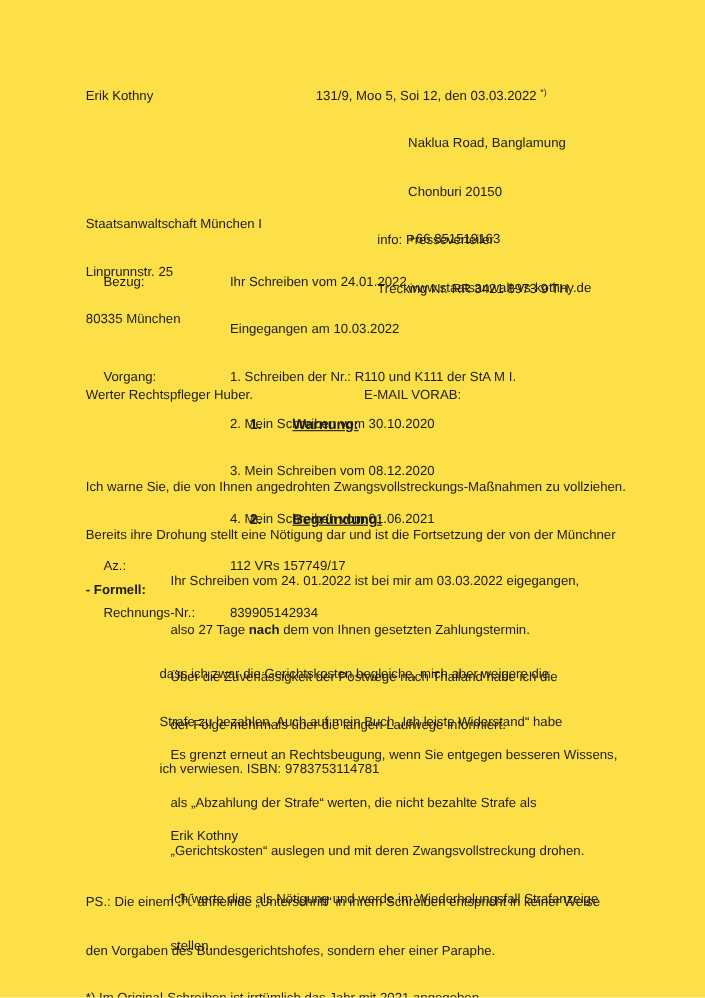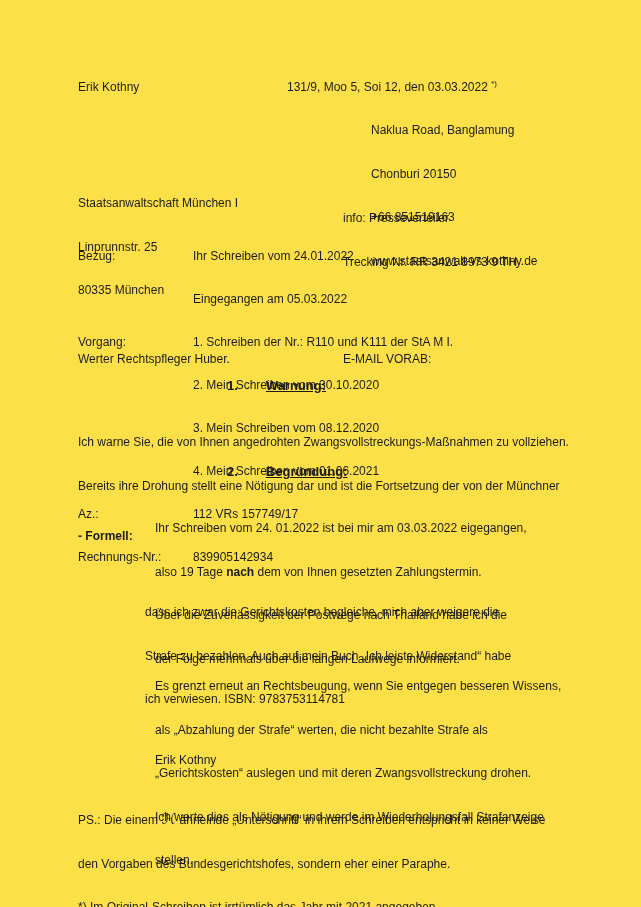--- a/index.html
+++ b/index.html
@@ -10,21 +10,21 @@
     background: #fde047;
     color: #1b1b1b;
     font-family: "Liberation Sans", "DejaVu Sans", sans-serif;
     font-size: 12px;
     overflow: hidden;
     padding-left: 44px;
   }
   .abs { position: absolute; white-space: pre; }
   .line { line-height: 15.5px; white-space: pre; }
   .ref-row { display: flex; line-height: 15px; white-space: pre; }
-  .ref-label { width: 115px; flex: none; }
+  .ref-label { width: 115px; flex: none; margin-left: 16px; }
   .bold { font-weight: bold; margin-top: 36px; }
   .heading { font-weight: bold; font-size: 13px; }
   .heading .h-title { margin-left: 28px; text-decoration: underline; }
   sup.fn { font-size: 8px; vertical-align: super; line-height: 0; }
   .script-h { font-family: "DejaVu Sans", sans-serif; font-size: 15px; font-style: italic; }
   .indent { margin-left: 69px; }
 </style>
 </head>
 <body>
 
@@ -47,45 +47,45 @@
     <div class="line">80335 München</div>
   </div>
 
   <div class="abs" style="left:343px; top:183px;">
     <div class="line">info: Presseverteiler</div>
     <div class="line">Trecking Nr. RR 3421 8973 9 TH</div>
   </div>
 
   <div class="abs" style="left:78px; top:221px; width:487px;">
     <div class="ref-row"><span class="ref-label">Bezug:</span><span class="ref-value">Ihr Schreiben vom 24.01.2022</span></div>
-    <div class="ref-row"><span class="ref-label"></span><span class="ref-value">Eingegangen am 05.03.2022</span></div>
+    <div class="ref-row"><span class="ref-label"></span><span class="ref-value">Eingegangen am 10.03.2022</span></div>
     <div class="ref-row"><span class="ref-label">Vorgang:</span><span class="ref-value">1. Schreiben der Nr.: R110 und K111 der StA M I.</span></div>
     <div class="ref-row"><span class="ref-label"></span><span class="ref-value">2. Mein Schreiben vom 30.10.2020</span></div>
     <div class="ref-row"><span class="ref-label"></span><span class="ref-value">3. Mein Schreiben vom 08.12.2020</span></div>
     <div class="ref-row"><span class="ref-label"></span><span class="ref-value">4. Mein Schreiben vom 01.06.2021</span></div>
     <div class="ref-row"><span class="ref-label">Az.:</span><span class="ref-value">112 VRs 157749/17</span></div>
     <div class="ref-row"><span class="ref-label">Rechnungs-Nr.:</span><span class="ref-value">839905142934</span></div>
   </div>
 
   <div class="abs" style="left:78px; top:352px;">Werter Rechtspfleger Huber.</div>
-  <div class="abs" style="left:343px; top:352px;">E-MAIL VORAB:</div>
+  <div class="abs" style="left:331px; top:352px;">E-MAIL VORAB:</div>
 
   <div class="abs heading" style="left:227px; top:378px;"><span class="h-num">1.</span><span class="h-title">Warnung:</span></div>
 
   <div class="abs" style="left:78px; top:407px;">
     <div class="line">Ich warne Sie, die von Ihnen angedrohten Zwangsvollstreckungs-Maßnahmen zu vollziehen.</div>
     <div class="line">Bereits ihre Drohung stellt eine Nötigung dar und ist die Fortsetzung der von der Münchner</div>
   </div>
 
   <div class="abs heading" style="left:227px; top:464px;"><span class="h-num">2.</span><span class="h-title">Begründung:</span></div>
 
   <div class="abs bold" style="left:78px; top:493px;">- Formell:</div>
   <div class="abs" style="left:155px; top:493px;">
     <div class="line">Ihr Schreiben vom 24. 01.2022 ist bei mir am 03.03.2022 eigegangen,</div>
-    <div class="line"><span>also 19 Tage </span><span class="bold">nach</span><span> dem von Ihnen gesetzten Zahlungstermin.</span></div>
+    <div class="line"><span>also 27 Tage </span><span class="bold">nach</span><span> dem von Ihnen gesetzten Zahlungstermin.</span></div>
     <div class="line">Über die Zuverlässigkeit der Postwege nach Thailand habe ich die</div>
     <div class="line">der Folge mehrmals über die langen Laufwege informiert.</div>
   </div>
 
   <div class="abs" style="left:76px; top:577px;">
     <div class="line indent">dass ich zwar die Gerichtskosten begleiche, mich aber weigere die</div>
     <div class="line indent">Strafe zu bezahlen. Auch auf mein Buch „Ich leiste Widerstand“ habe</div>
     <div class="line indent">ich verwiesen. ISBN: 9783753114781</div>
   </div>
 

